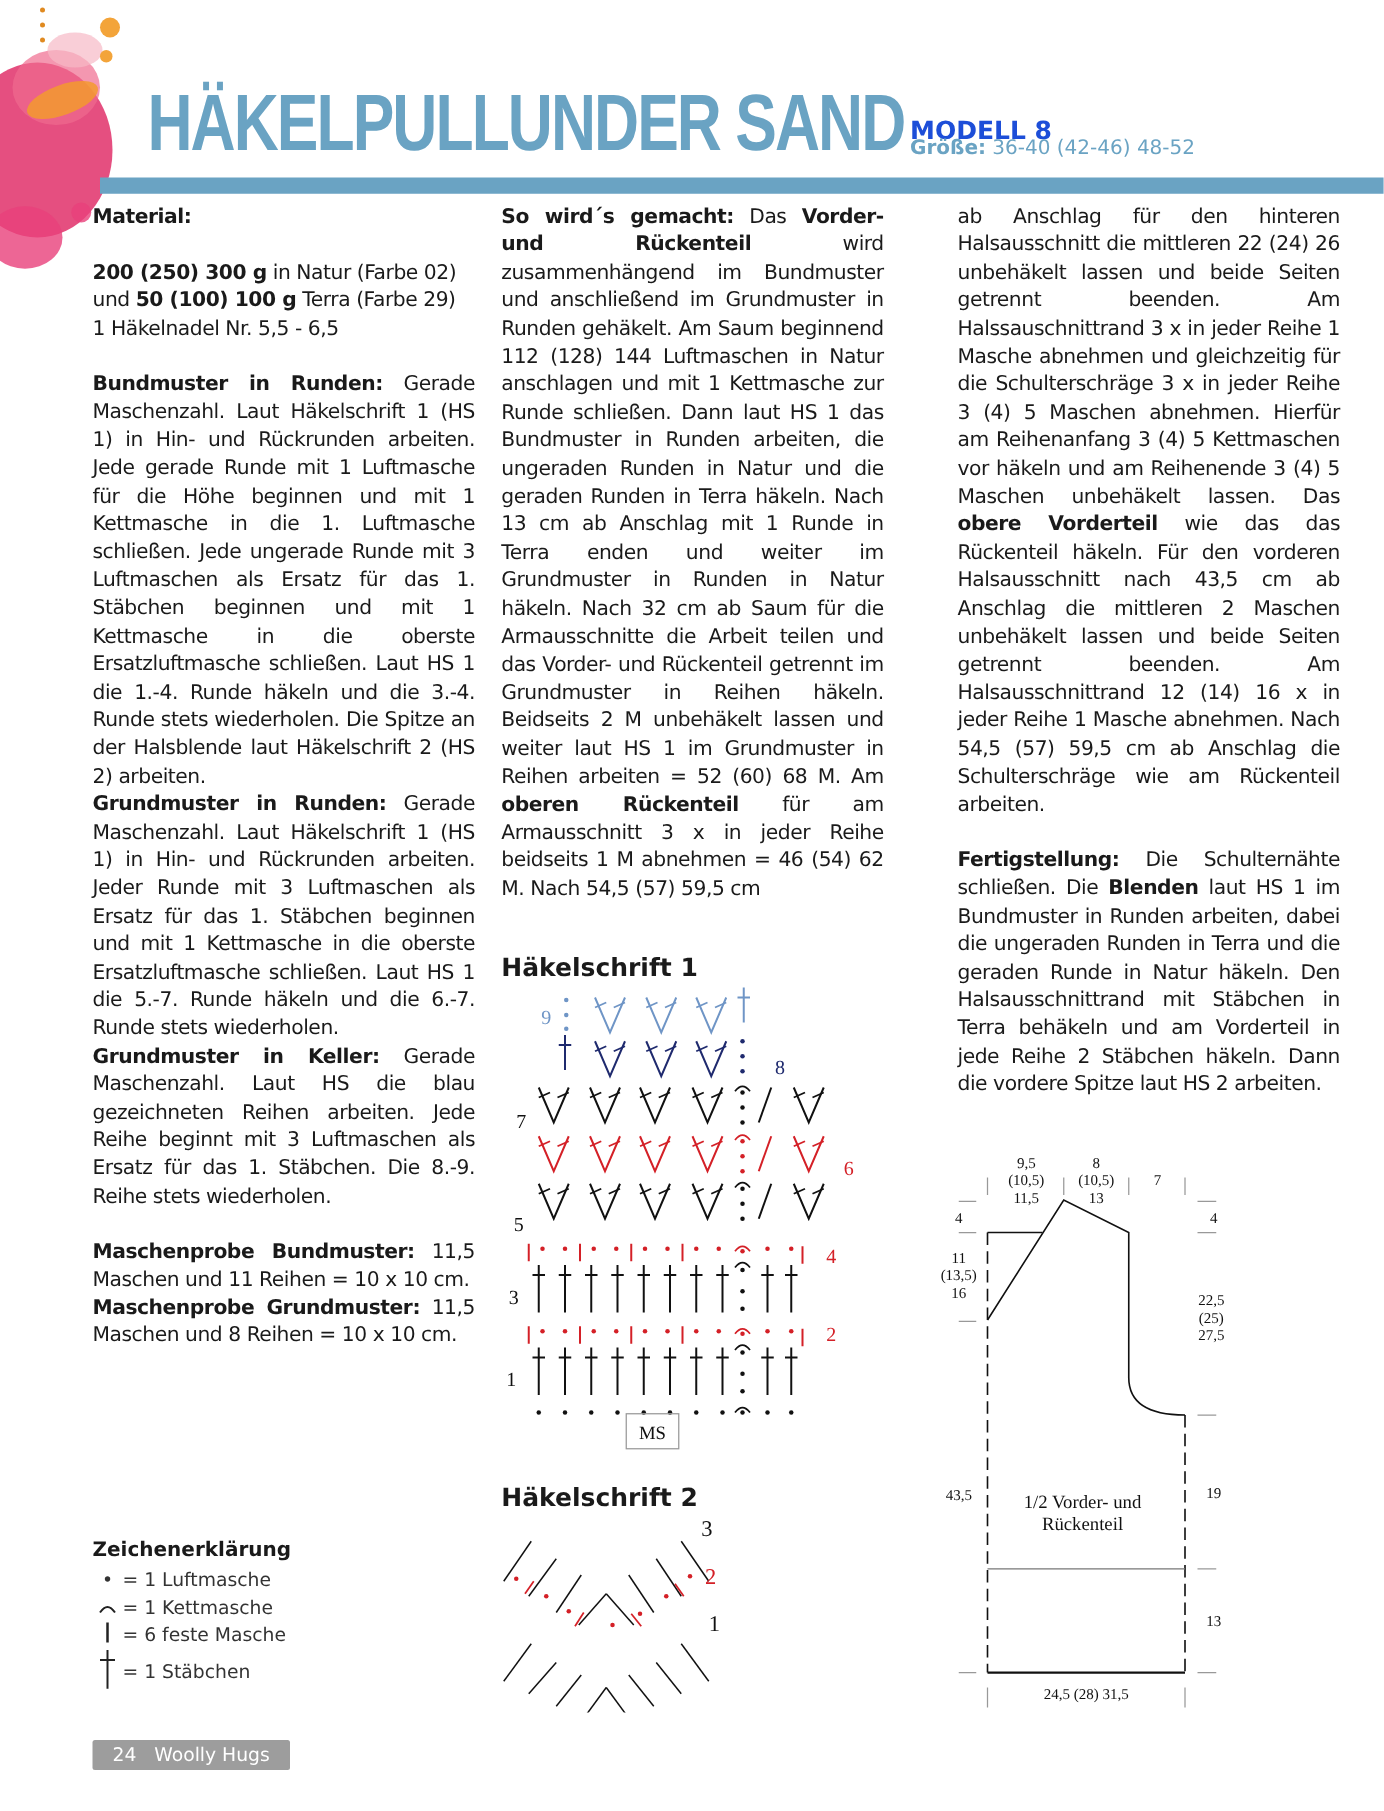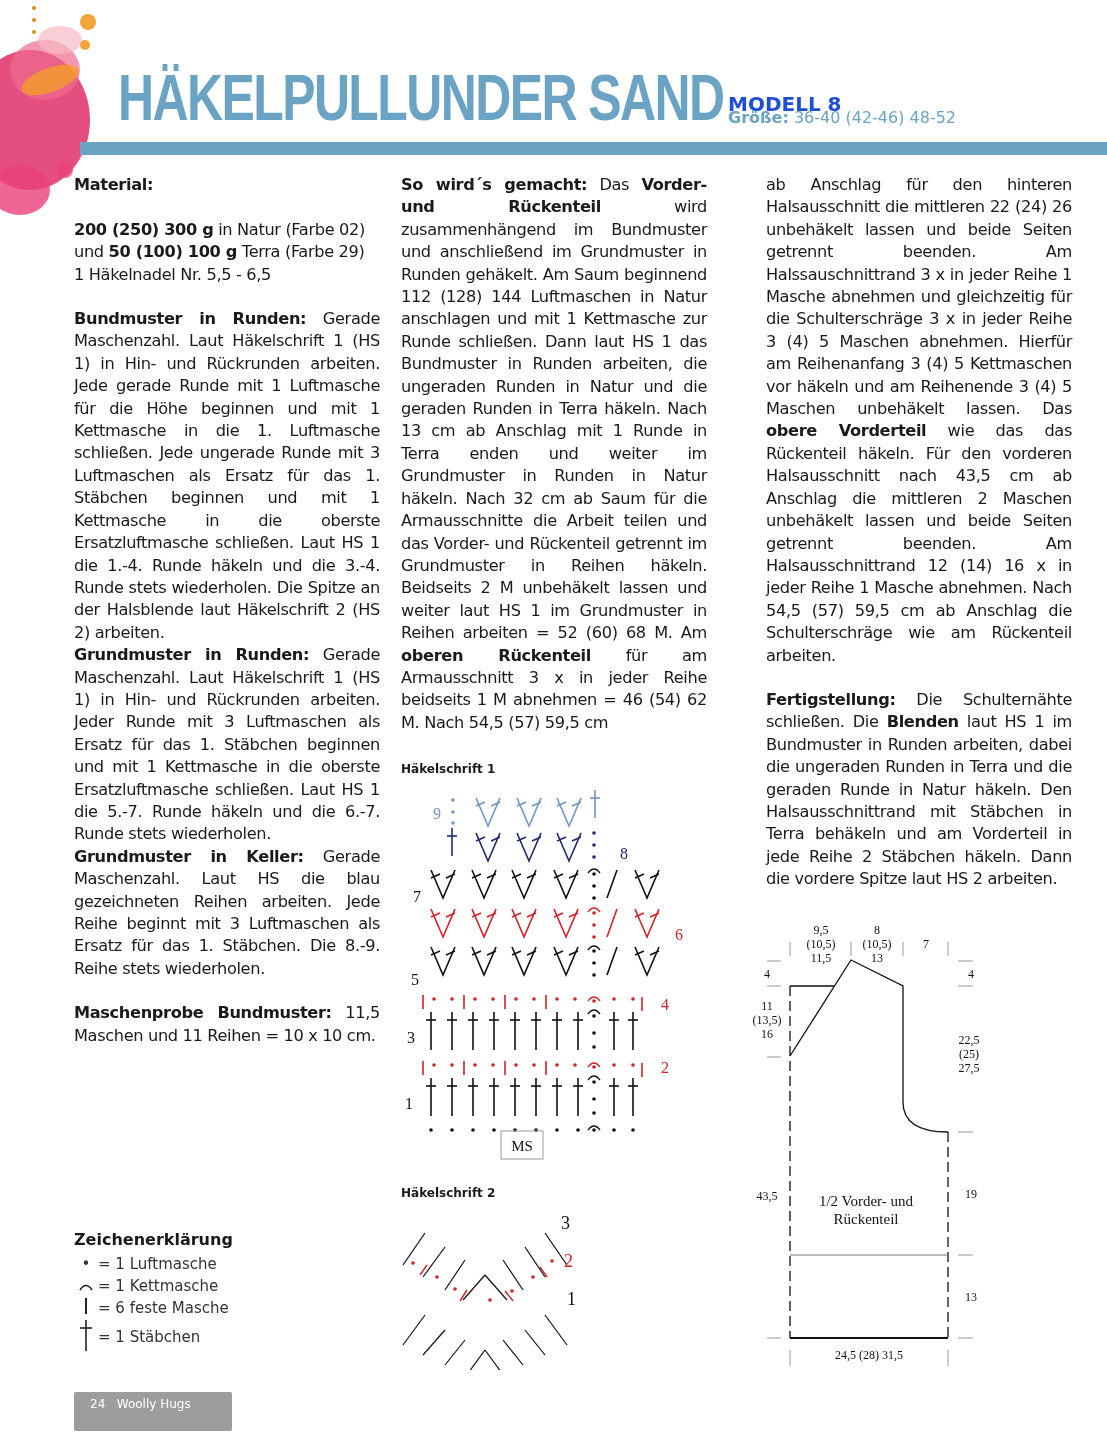--- a/index.html
+++ b/index.html
@@ -8,35 +8,35 @@
   .splash { position: absolute; left: 0; top: 0; width: 125px; height: 230px; }
   .title { position: absolute; left: 118px; top: 66px; font-family: "Liberation Sans", sans-serif;
            font-weight: bold; font-size: 64px; color: #6aa3c3; letter-spacing: -2px;
            transform: scaleX(0.78); transform-origin: left top; line-height: 1; white-space: nowrap; }
   .modell { position: absolute; left: 728px; top: 92px; font-family: "DejaVu Sans", sans-serif;
             font-weight: bold; font-size: 20px; color: #1d4ed8; }
   .groesse { position: absolute; left: 728px; top: 108px; font-size: 16px; color: #6aa3c3; text-align: center; }
   .groesse b { font-weight: bold; }
   .rule { position: absolute; left: 80px; top: 142px; width: 1027px; height: 13px; background: #6aa3c3; }
 
-  .col { position: absolute; top: 174px; width: 306px; font-size: 16.2px; line-height: 22.4px;
+  .col { position: absolute; top: 162px; width: 306px; font-size: 16.2px; line-height: 22.4px;
          text-align: justify; font-family: "DejaVu Sans", sans-serif; letter-spacing: -0.35px; }
   .col b { font-weight: bold; }
   .c1 { left: 74px; }
   .c2 { left: 401px; }
   .c3 { left: 728px; margin-left: 38px; }
   .gap { height: 22px; }
 
-  .subhead { position: absolute; font-weight: bold; font-size: 12px; }
+  .subhead { position: absolute; font-weight: bold; font-size: 20px; }
   .legend { position: absolute; left: 74px; top: 1230px; font-size: 15px; }
   .legend .lh { font-weight: bold; font-size: 16px; margin-bottom: 4px; text-align: right; }
   .legend .li { display: flex; align-items: center; height: 22px; color: #333; }
   .legend .sym { width: 24px; display: inline-block; text-align: center; }
-  .footer { position: absolute; left: 74px; top: 1392px; width: 158px; height: 39px; background: #9d9d9d;
-            color: #fff; font-size: 12px; line-height: 24px; padding-left: 16px; box-sizing: border-box; border-radius: 2px; }
+  .footer { position: absolute; left: 74px; top: 1392px; width: 158px; height: 24px; background: #9d9d9d;
+            color: #fff; font-size: 15px; line-height: 24px; padding-left: 16px; box-sizing: border-box; border-radius: 2px; }
   svg text { font-family: "Liberation Serif", serif; }
 </style>
 </head>
 <body>
 
 <svg class="splash" viewBox="0 0 125 230">
   <ellipse cx="30" cy="120" rx="60" ry="70" fill="#e0306a" opacity="0.85"></ellipse>
   <ellipse cx="45" cy="70" rx="35" ry="30" fill="#f06b8e" opacity="0.7"></ellipse>
   <ellipse cx="50" cy="80" rx="30" ry="12" fill="#f39a2e" opacity="0.85" transform="rotate(-20 50 80)"></ellipse>
   <ellipse cx="60" cy="40" rx="22" ry="14" fill="#f7b9c6" opacity="0.7"></ellipse>
@@ -71,20 +71,23 @@
   </div>
   <div>
     <b>Grundmuster in Runden:</b><span> Gerade Maschenzahl. Laut Häkelschrift 1 (HS 1) in Hin- und Rückrunden arbeiten. Jeder Runde mit 3 Luftmaschen als Ersatz für das 1. Stäbchen beginnen und mit 1 Kettmasche in die oberste Ersatzluftmasche schließen. Laut HS 1 die 5.-7. Runde häkeln und die 6.-7. Runde stets wiederholen.</span>
   </div>
   <div>
     <b>Grundmuster in Keller:</b><span> Gerade Maschenzahl. Laut HS die blau gezeichneten Reihen arbeiten. Jede Reihe beginnt mit 3 Luftmaschen als Ersatz für das 1. Stäbchen. Die 8.-9. Reihe stets wiederholen.</span>
   </div>
   <div class="gap"></div>
   <div>
     <b>Maschenprobe Bundmuster:</b><span> 11,5 Maschen und 11 Reihen = 10 x 10 cm.</span>
+  </div>
+  <div>
+    <b>Maschenprobe Grundmuster:</b><span> 11,5 Maschen und 8 Reihen = 10 x 10 cm.</span>
   </div>
 </div>
 
 <div class="legend">
   <div class="lh">Zeichenerklärung</div>
   <div class="li">
     <span class="sym">•</span>
     <span>= 1 Luftmasche</span>
   </div>
   <div class="li">

